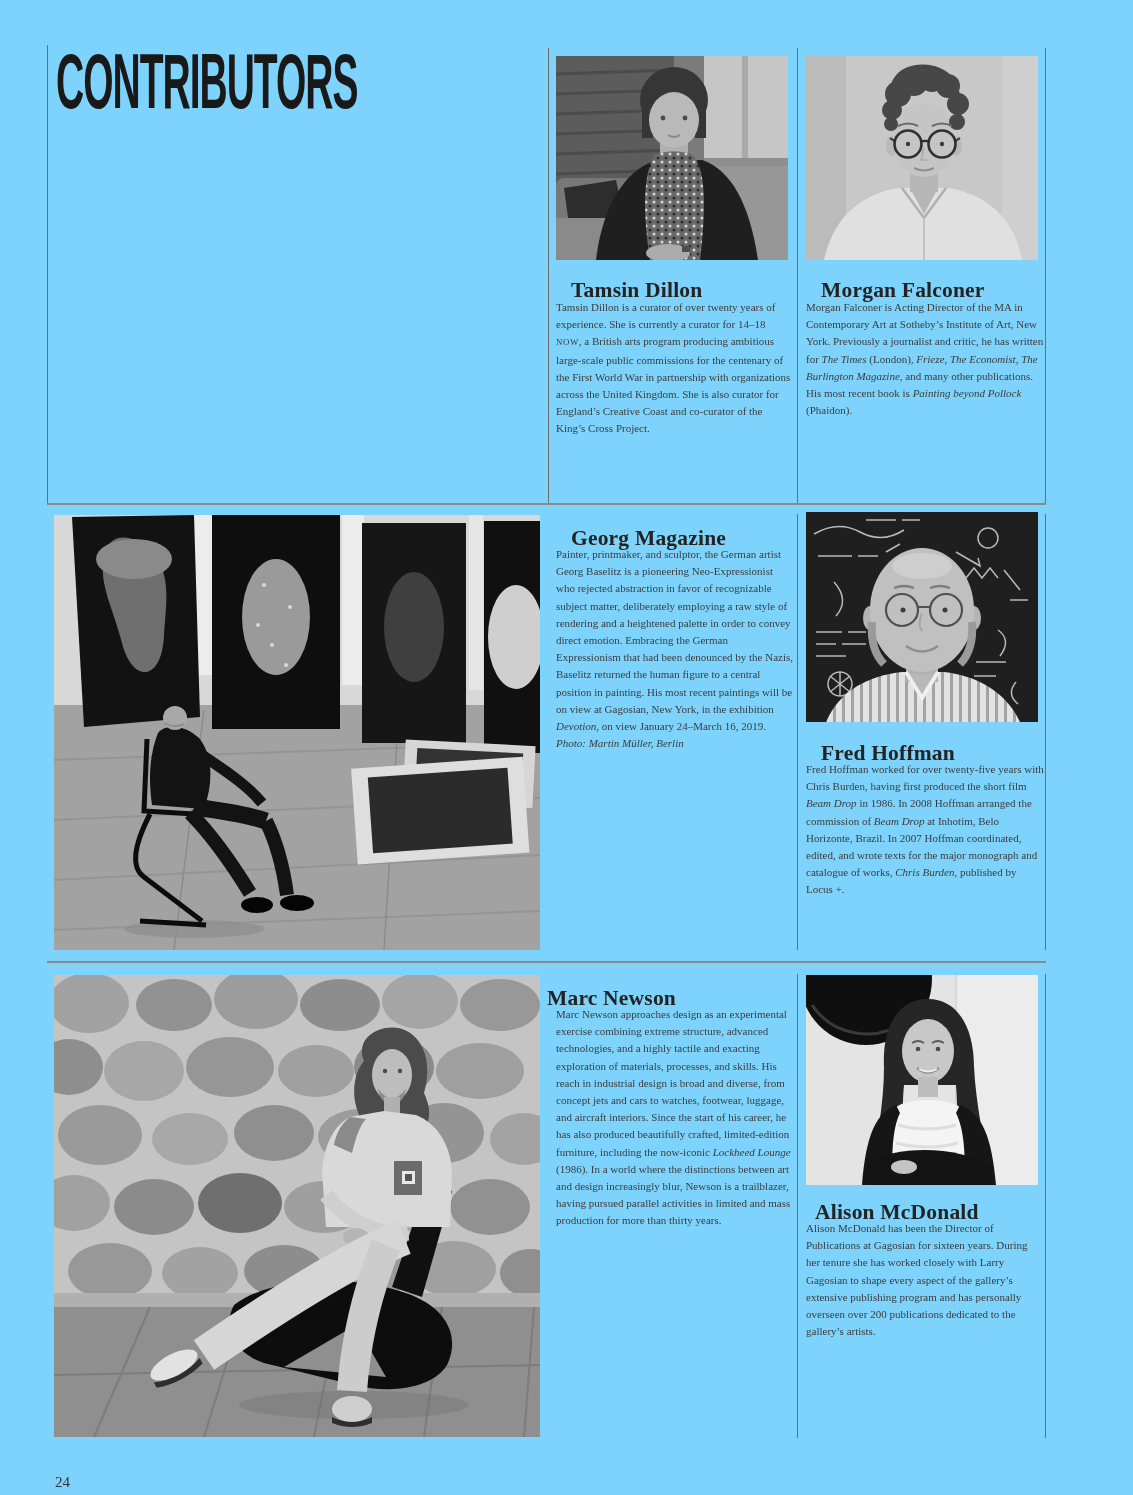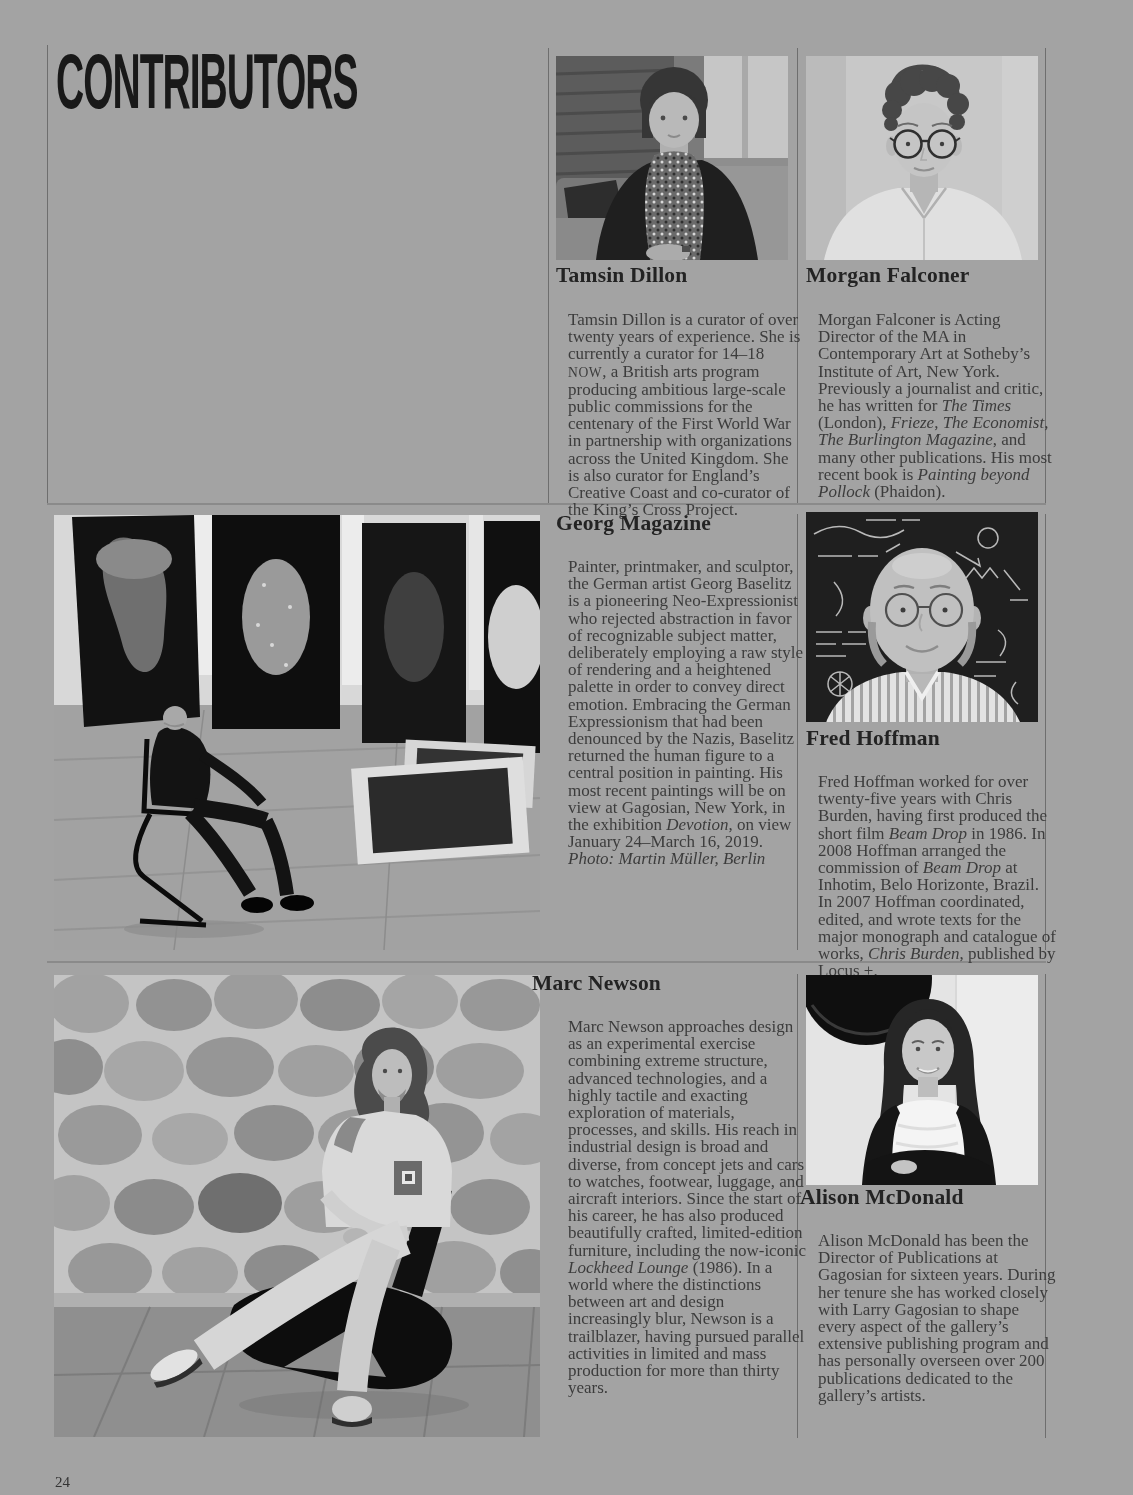--- a/index.html
+++ b/index.html
@@ -1,26 +1,26 @@
 <!DOCTYPE html>
 <html><head>
 <meta charset="utf-8">
 <style>
   *{box-sizing:border-box}
   html,body{margin:0;padding:0;background:#e9e9e9}
-  .page{position:relative;width:1133px;height:1495px;margin:0 auto;background:#a3a3a3;
+  .page{position:relative;width:1133px;height:1495px;margin:0 auto;background:#7dd3fc;
         font-family:"Liberation Serif",serif;color:#3b3b3b;overflow:hidden}
   .vrule{position:absolute;width:1px;background:#6e6e6e}
   .hrule{position:absolute;height:2px;background:#8a8a8a}
   .title{position:absolute;left:56px;top:46px;font-family:"Liberation Sans",sans-serif;
          font-weight:700;font-size:78px;line-height:.92;letter-spacing:-2px;color:#191919;
          transform:scaleX(.5);transform-origin:0 0;white-space:nowrap}
-  .cname{position:absolute;margin:0;font-weight:700;font-size:21.5px;color:#232323;
+  .cname{position:absolute;margin:15px;font-weight:700;font-size:21.5px;color:#232323;
          font-family:"Liberation Serif",serif;letter-spacing:.2px;line-height:1.1}
-  .bio{position:absolute;margin:12px;font-size:17px;line-height:17.2px;color:#3c3c3c}
+  .bio{position:absolute;margin:0;font-size:11px;line-height:17.2px;color:#3c3c3c}
   .bio em{}
   .smallcaps{font-size:.8em;letter-spacing:.6px}
   .photo{position:absolute;display:block}
   .pagenum{position:absolute;left:55px;top:1474px;font-size:15px;color:#333}
 </style>
 </head>
 <body>
 
 <div class="page">
 

